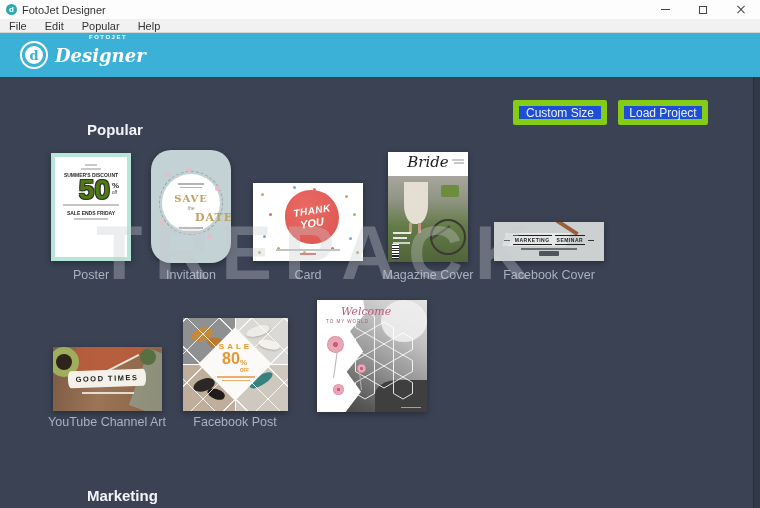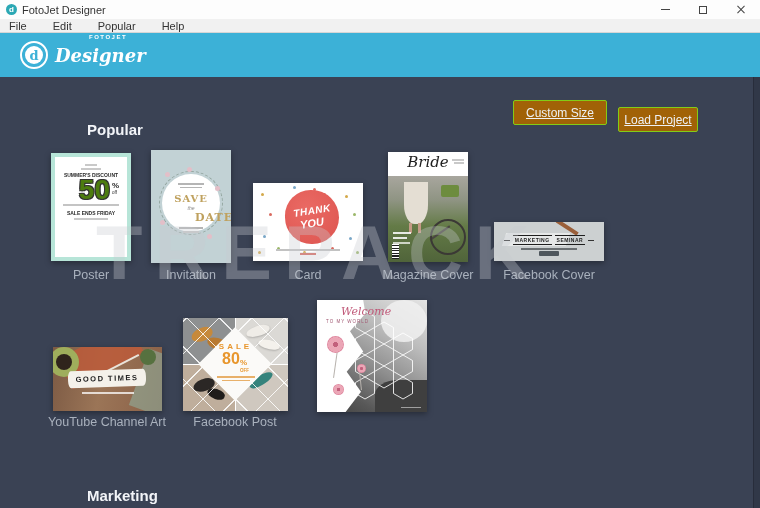--- a/index.html
+++ b/index.html
@@ -14,40 +14,40 @@
   .win-controls { margin-left:auto; display:flex; height:100%; }
   .win-btn { width:38px; height:100%; display:flex; align-items:center; justify-content:center; }
   .glyph-min { width:9px; height:1px; background:#444; }
   .glyph-max { width:8px; height:8px; border:1px solid #444; }
   .glyph-close { position:relative; width:10px; height:10px; }
   .glyph-close i { position:absolute; left:0; top:4.5px; width:10px; height:1px; background:#444; }
   .glyph-close i:first-child { transform:rotate(45deg); }
   .glyph-close i:last-child { transform:rotate(-45deg); }
 
   
-  .menubar { position:absolute; left:0; top:19px; width:760px; height:14px; background:#f1f1f1; border-bottom:1px solid #d6d6d6; display:flex; align-items:center;gap:8px; }
+  .menubar { position:absolute; left:0; top:19px; width:760px; height:14px; background:#f1f1f1; border-bottom:1px solid #d6d6d6; display:flex; align-items:center; }
   .menu-item { font-size:11px; color:#333; padding:0 9px; line-height:14px; }
 
   
   .brandbar { position:absolute; left:0; top:33px; width:760px; height:44px; background:#3cb1d7; display:flex; align-items:center; }
   .logo-outer { width:28px; height:28px; border:2px solid #fff; border-radius:50%; margin-left:20px; display:flex; align-items:center; justify-content:center; }
   .logo-inner { width:18px; height:18px; background:#fff; border-radius:50%; color:#3cb1d7; font-weight:bold; font-size:13px;
                 display:flex; align-items:center; justify-content:center; font-family:"DejaVu Serif", serif; }
   .brand-text { position:relative; margin-left:7px; color:#fff; }
   .brand-top { position:absolute; top:-11px; left:34px; font-size:6px; letter-spacing:1.5px; font-weight:bold; }
   .brand-name { font-family:"DejaVu Serif", serif; font-style:italic; font-weight:bold; font-size:18px; }
 
   
   .content { position:absolute; left:0; top:77px; width:760px; height:431px; background:#3a4254; overflow:hidden; }
   .scroll-strip { position:absolute; right:0; top:0; width:7px; height:100%; background:rgba(0,0,0,.14); border-left:1px solid rgba(0,0,0,.18); }
 
-  .btn { position:absolute; height:25px; background:#a16207; border:1px solid #84cc16; border-radius:2px;
-         color:#eef1f5; font-size:12px; display:flex; align-items:center; justify-content:center;text-decoration:underline; }
+  .btn { position:absolute; height:25px; background:#1d4ed8; border:6px solid #84cc16; border-radius:2px;
+         color:#eef1f5; font-size:12px; display:flex; align-items:center; justify-content:center; }
   .btn-custom { left:513px; top:23px; width:94px; }
-  .btn-load { left:618px; top:23px; width:80px;margin-top:7px; }
+  .btn-load { left:618px; top:23px; width:90px; }
 
   .section-h { position:absolute; color:#f2f4f8; font-size:15px; font-weight:bold;margin-left:36px; }
   .h-popular { left:51px; top:44px; }
   .h-marketing { left:51px; top:410px; }
 
   .watermark { position:absolute; left:96px; top:138px; font-size:76px; font-weight:800; letter-spacing:12px;
                color:rgba(198,201,208,.34); line-height:1; z-index:30; pointer-events:none; }
 
   .thumb { position:absolute; background:#fff; box-shadow:0 2px 6px rgba(0,0,0,.35); overflow:hidden; }
   .cap { position:absolute; color:#a9b1bd; font-size:12.5px; text-align:center; }
@@ -59,21 +59,21 @@
   .poster-head { position:absolute; top:15px; width:100%; text-align:center; font-size:5px; font-weight:800; color:#2a2a2a; }
   .poster-bigrow { position:absolute; top:19px; width:100%; display:flex; justify-content:center; align-items:flex-start; }
   .poster-50 { font-size:28px; font-weight:800; color:#4d7c0f; line-height:1;
                text-shadow:-1px -1px 0 #333,1px -1px 0 #333,-1px 1px 0 #333,1px 1px 0 #333;padding-left:16px; }
   .poster-side { margin-left:2px; margin-top:6px; text-align:left; }
   .poster-pct { font-size:8px; font-weight:800; color:#2a2a2a; line-height:1; }
   .poster-off { font-size:4.5px; color:#2a2a2a; }
   .poster-foot { position:absolute; top:53px; width:100%; text-align:center; font-size:5px; font-weight:700; color:#2a2a2a; }
 
   
-  .t-invitation { left:151px; top:73px; width:80px; height:113px; background:#c2d2d5; }
+  .t-invitation { left:151px; top:73px; width:80px; height:113px; background:#c2d2d5;border-radius:20px; }
   .inv-wreath { position:absolute; left:8px; top:21px; width:64px; height:64px; border:1px dashed #93a6a0; border-radius:50%; }
   .inv-circle { position:absolute; left:11px; top:24px; width:58px; height:58px; background:#fff; border-radius:50%; }
   .inv-dot { position:absolute; width:5px; height:5px; border-radius:50%; background:#e3bfc8; }
   .inv-save { position:absolute; top:43px; width:100%; text-align:center; font-family:"DejaVu Serif", serif;
               font-size:10px; font-weight:bold; color:#bfa15e; letter-spacing:1px; }
   .inv-the { position:absolute; top:55px; width:100%; text-align:center; font-size:5px; font-style:italic; color:#8a8a8a; }
   .inv-date { position:absolute; top:61px; width:100%; text-align:center; font-family:"DejaVu Serif", serif;
               font-size:11px; font-weight:bold; color:#bfa15e; letter-spacing:1px;padding-left:44px; }
 
   

